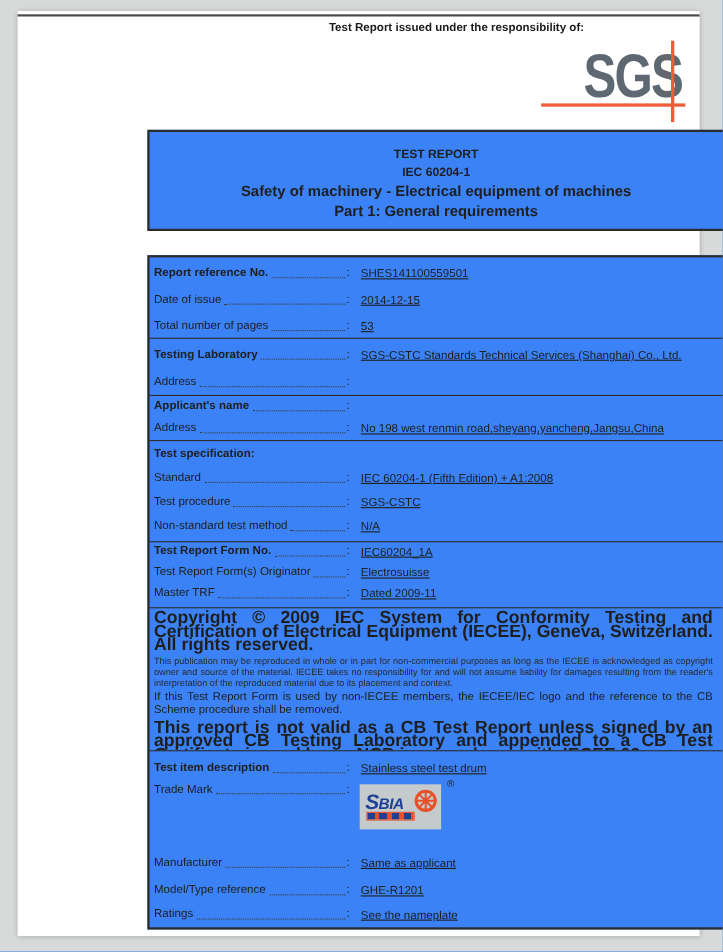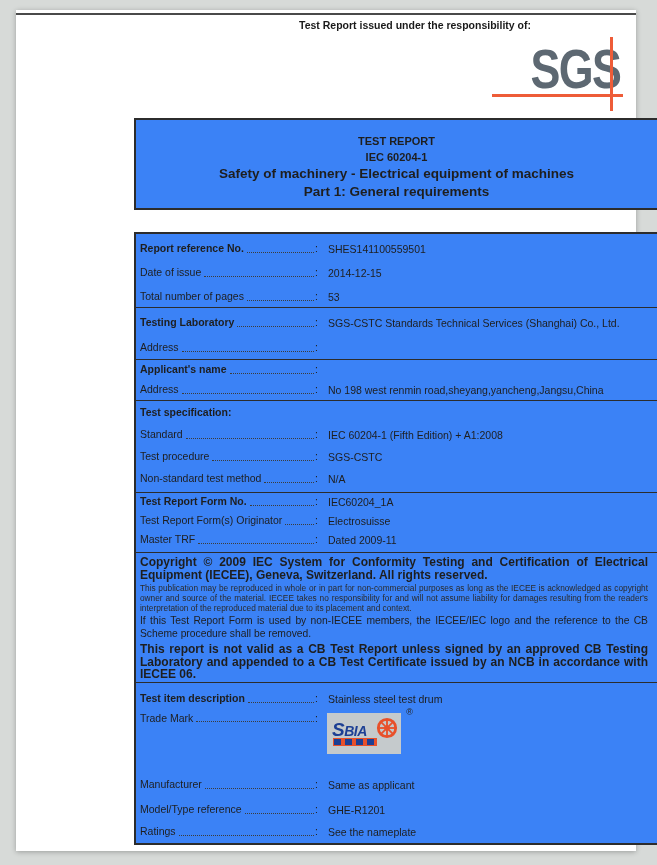--- a/index.html
+++ b/index.html
@@ -30,31 +30,31 @@
   #main-box { top:222px; height:613px; }
   .section { overflow:hidden; }
   .section + .section { border-top:1.5px solid #2c2c2c; }
 
   .row { display:flex; align-items:flex-end; padding:0 10px 4px 4px; }
   .label-cell { display:flex; align-items:flex-end; flex:0 0 178px; width:178px; }
   .lbl { font-size:10.5px; line-height:1.1; white-space:nowrap; }
   .b { font-weight:bold; }
   .leader { flex:1 1 auto; min-width:8px; border-bottom:1.5px dotted #3c3c3c; margin:0 1px 2.5px 3px; }
   .colon { font-size:10.5px; line-height:1.1; }
-  .value { font-size:10.5px; line-height:1.15; padding-left:10px; white-space:nowrap; }
+  .value { font-size:10.5px; line-height:1.15; padding-left:10px; white-space:nowrap;text-decoration:underline; }
 
   #s1 .row{height:24px} #s2 .row{height:25px} #s3 .row{height:20px}
   #s4 .row{height:22px} #s5 .row{height:19px}
   #s1{height:73px; padding-top:1px} #s2{height:52px} #s3{height:41px}
   #s4{height:92px} #s5{height:60px} #s6{height:130px} #s7{height:161px}
   .heading-row { display:flex; align-items:flex-end; height:22px; padding:0 26px 4px 4px; }
 
   
   .cp { text-align:justify; margin:2px 9px 1px 4px; }
-  .cp-bold { font-size:12px; font-weight:bold; line-height:12.5px; margin-top:3px; }
+  .cp-bold { font-size:16px; font-weight:bold; line-height:12.5px; margin-top:3px; }
   .cp-fine { font-size:8.3px; line-height:10px; color:#2a2a2a; }
   .cp-norm { font-size:10.3px; line-height:12.5px; }
 
   #s7 .r-item{height:26px} #s7 .row-tm{height:60px; align-items:flex-start; padding-top:4px;}
   #s7 .r-mfr{height:26px} #s7 .r-model{height:25px} #s7 .r-ratings{height:22px}
 
   
   .tm-box { position:relative; width:74px; height:41px; background:#c5cacc; margin-left:9px; flex:0 0 auto; }
   .tm-text { position:absolute; left:5px; top:7px; color:#1d3f94; font-weight:bold; font-style:italic;
              font-size:14px; line-height:1; letter-spacing:-.5px; }

